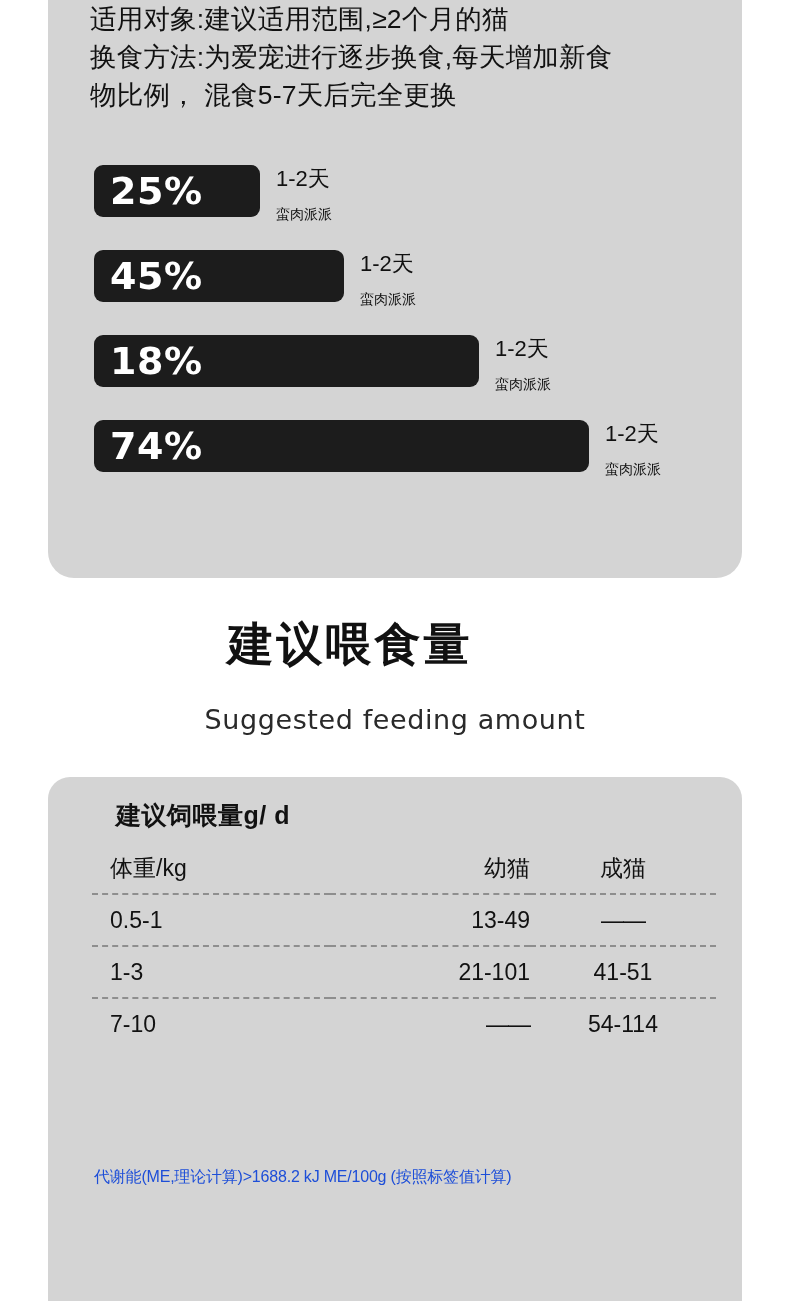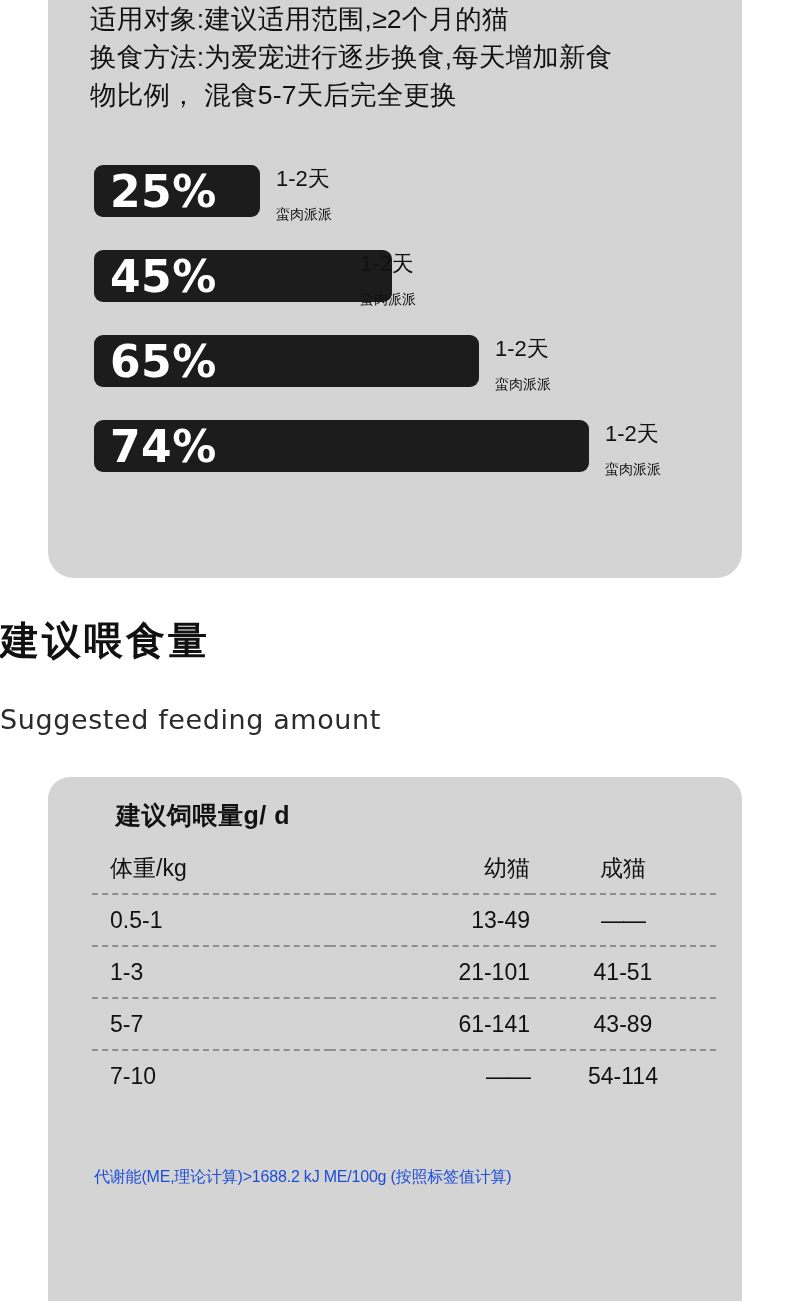--- a/index.html
+++ b/index.html
@@ -63,21 +63,21 @@
     left: 0;
     top: 0;
     height: 52px;
     background: #1c1c1c;
     border-radius: 9px;
     display: flex;
     align-items: center;
   }
   .bar-pct {
     color: #ffffff;
-    font-size: 44px;
+    font-size: 38px;
     font-weight: bold;
     letter-spacing: 0.5px;
     padding-left: 16px;
     font-family: "DejaVu Sans", sans-serif;
   }
   .bar-label {
     position: absolute;
     top: 1px;
   }
   .bar-label .days {
@@ -93,30 +93,32 @@
     white-space: nowrap;
     margin-top: 12px;
   }
 
   
   .heading-cn {
     position: absolute;
     left: 0;
     top: 614px;
     width: 700px;
-    font-size: 39px;
+    text-align: center;
+    font-size: 46px;
     font-weight: bold;
     letter-spacing: 3px;
     color: #111;
   }
   .heading-en {
     position: absolute;
     left: 0;
     top: 704px;
     width: 790px;
+    text-align: center;
     font-size: 27px;
     letter-spacing: 0.6px;
     color: #2a2a2a;
     font-family: "DejaVu Sans", sans-serif;
   }
 
   
   .panel-table {
     position: absolute;
     left: 48px;
@@ -191,32 +193,32 @@
         <div class="bar" id="bar0" style="width: 166px; background: rgb(28, 28, 28);">
           <span class="bar-pct">25%</span>
         </div>
         <div class="bar-label" id="lbl0" style="left: 182px;">
           <div class="days">1-2天</div>
           <div class="brand">蛮肉派派</div>
         </div>
       </div>
 
       <div class="bar-row">
-        <div class="bar" id="bar1" style="width: 298px; background: rgb(28, 28, 28);">
+        <div class="bar" id="bar1" style="width: 250px; background: rgb(28, 28, 28);">
           <span class="bar-pct">45%</span>
         </div>
         <div class="bar-label" id="lbl1" style="left: 266px;">
           <div class="days">1-2天</div>
           <div class="brand">蛮肉派派</div>
         </div>
       </div>
 
       <div class="bar-row">
         <div class="bar" id="bar2" style="width: 385px; background: rgb(28, 28, 28);">
-          <span class="bar-pct">65%</span>
+          <span class="bar-pct">18%</span>
         </div>
         <div class="bar-label" id="lbl2" style="left: 401px;">
           <div class="days">1-2天</div>
           <div class="brand">蛮肉派派</div>
         </div>
       </div>
 
       <div class="bar-row">
         <div class="bar" id="bar3" style="width: 495px; background: rgb(28, 28, 28);">
           <span class="bar-pct">74%</span>
@@ -247,25 +249,20 @@
           <td class="c0">0.5-1</td>
           <td class="c1">13-49</td>
           <td class="c2 dash">——</td>
         </tr>
         <tr>
           <td class="c0">1-3</td>
           <td class="c1">21-101</td>
           <td class="c2">41-51</td>
         </tr>
         <tr>
-          <td class="c0">5-7</td>
-          <td class="c1">61-141</td>
-          <td class="c2">43-89</td>
-        </tr>
-        <tr>
           <td class="c0">7-10</td>
           <td class="c1 dash">——</td>
           <td class="c2">54-114</td>
         </tr>
       </tbody>
     </table>
 
     <div class="table-note">代谢能(ME,理论计算)&gt;1688.2 kJ ME/100g (按照标签值计算)</div>
   </div>
 

